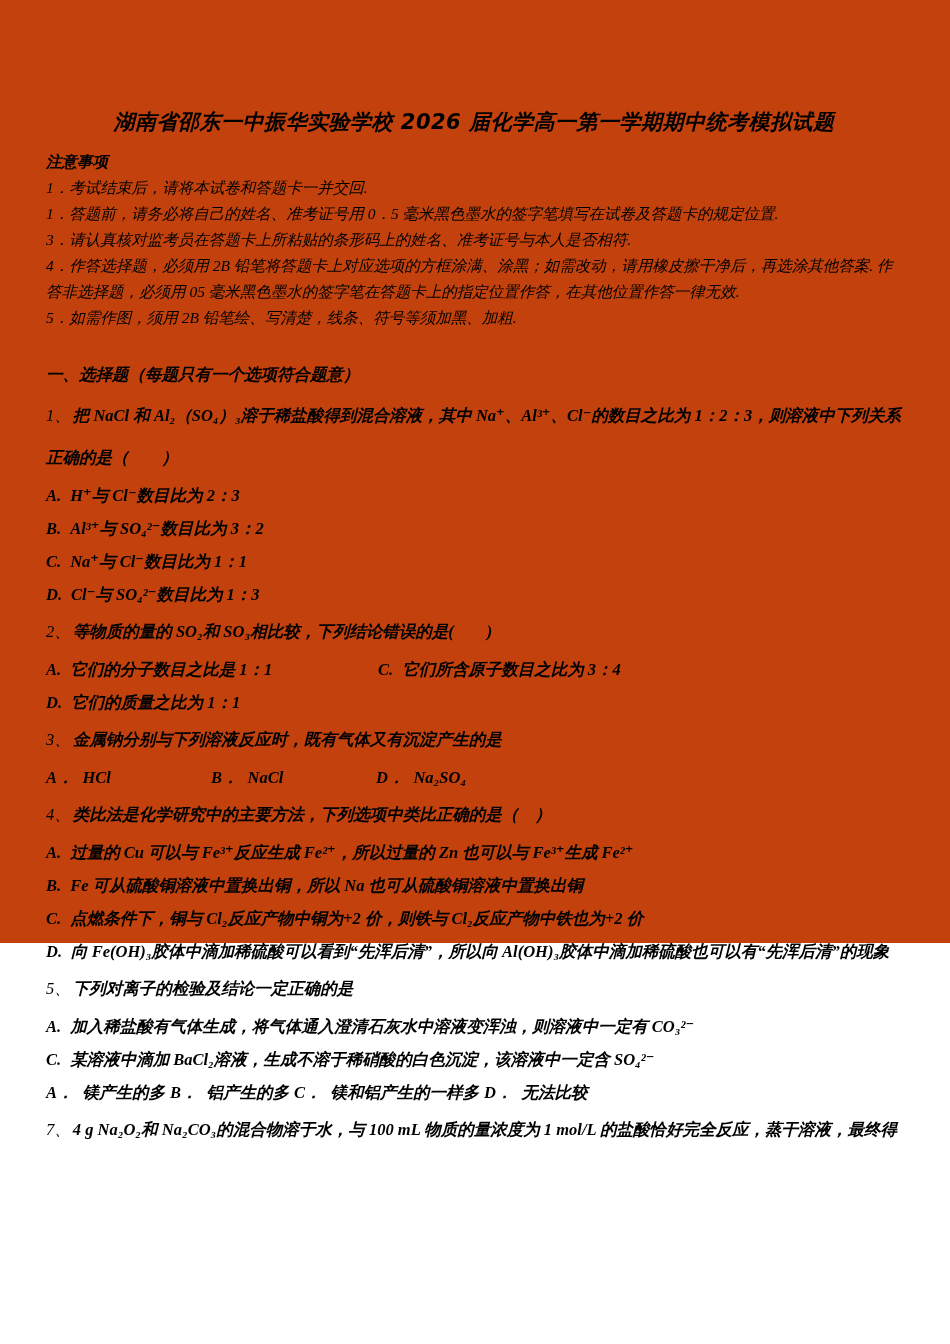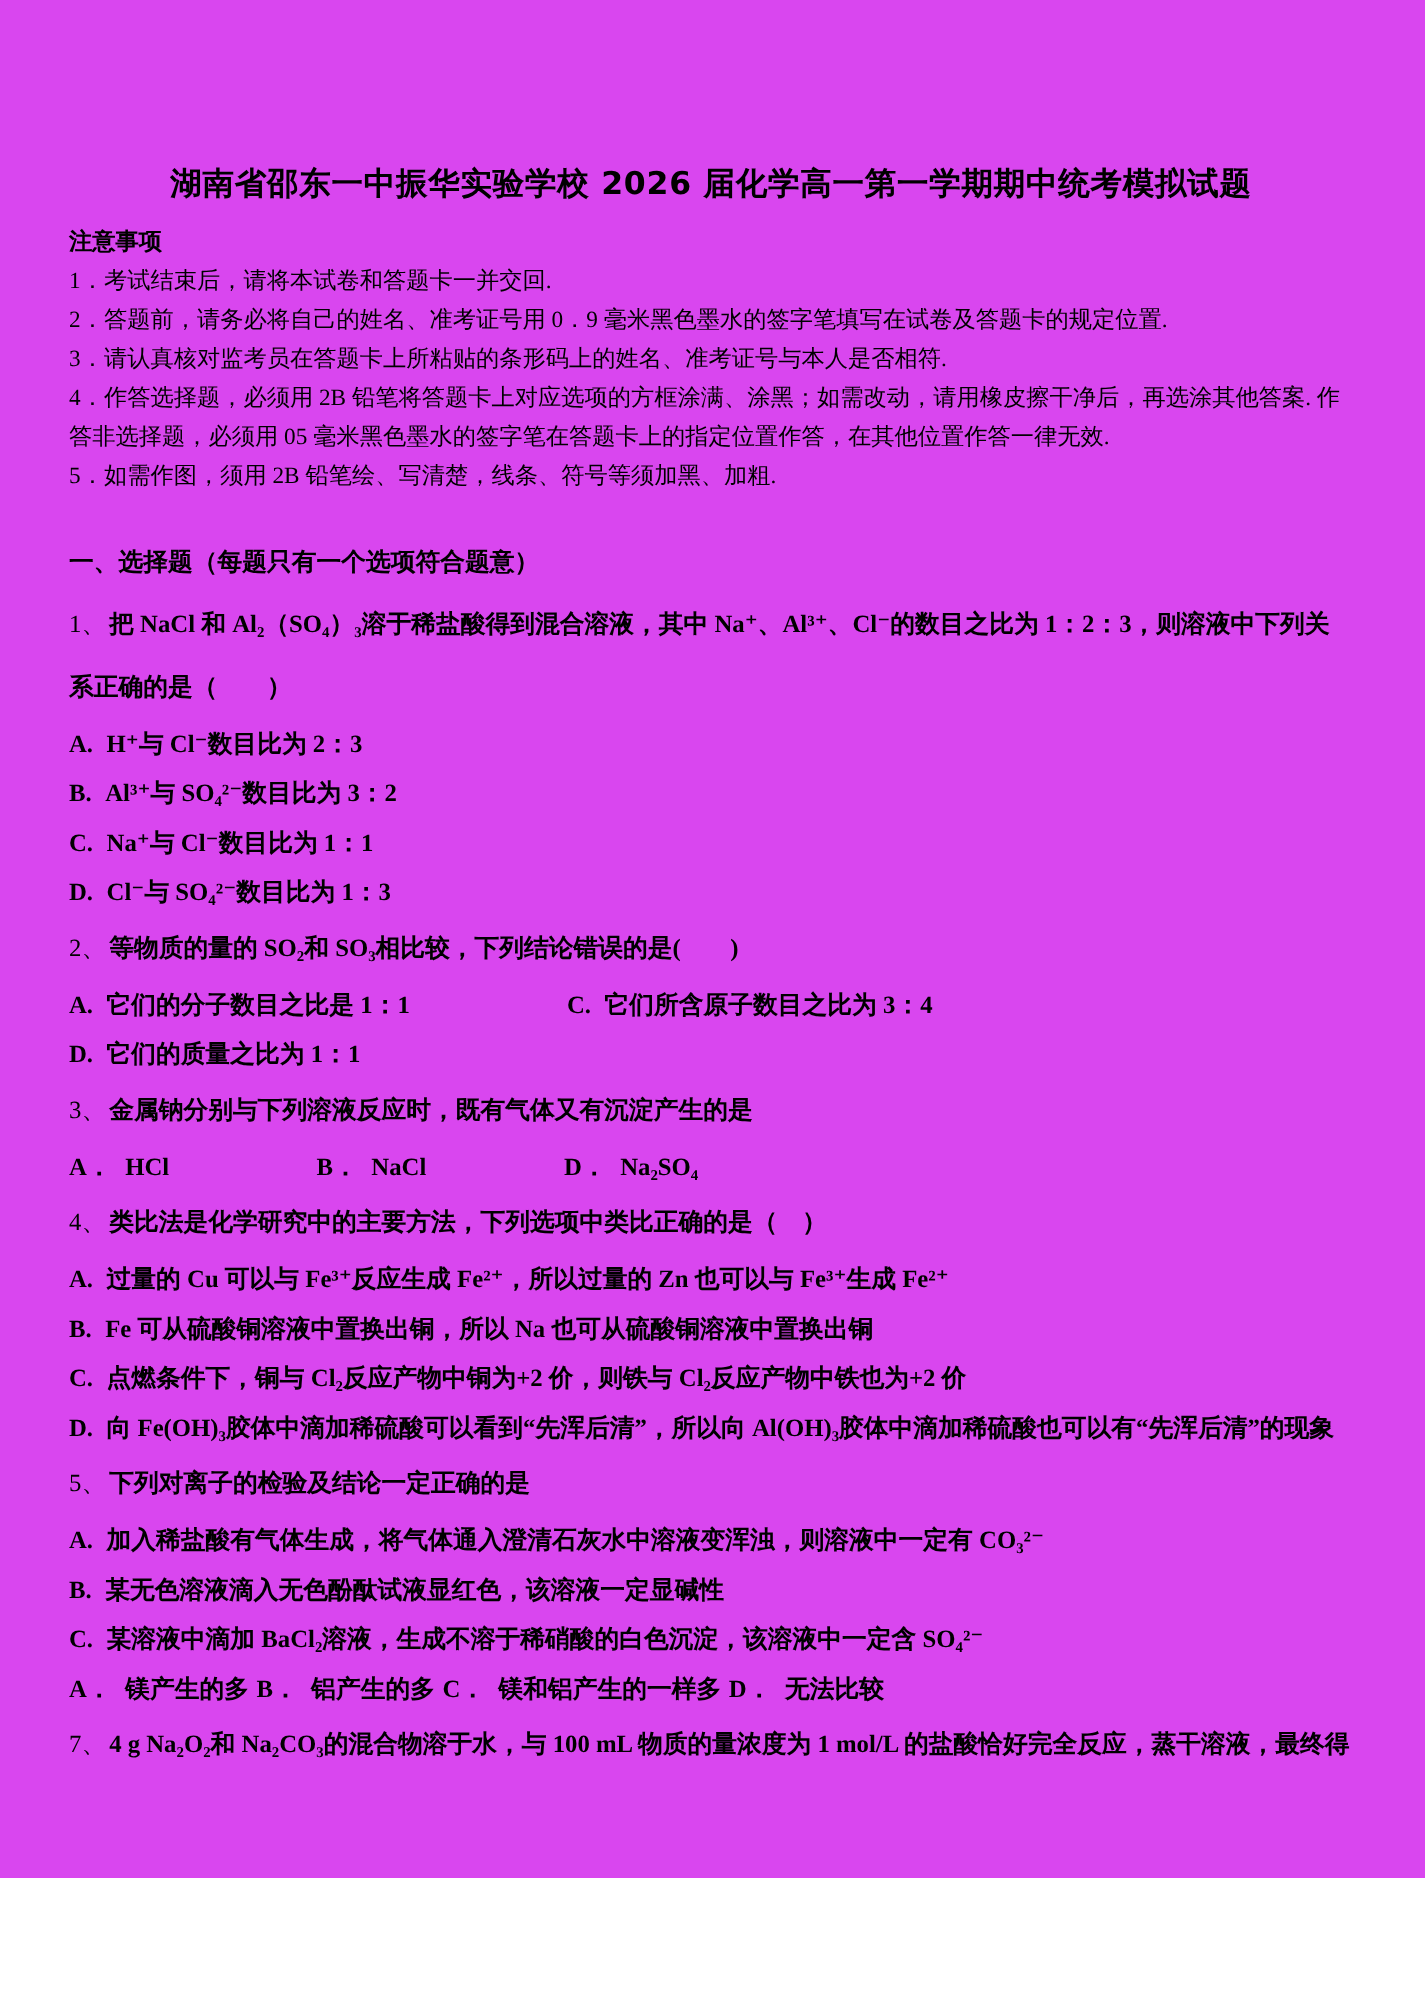--- a/index.html
+++ b/index.html
@@ -1,17 +1,17 @@
 <!DOCTYPE html>
 <html lang="zh"><head>
 <meta charset="utf-8">
 <style>
   html,body { margin:0; padding:0; background:#ffffff; }
   body { width:950px; height:1344px; overflow:hidden; color:#000; }
-  .page { width:950px; height:1252px; background:#d946ef; box-sizing:border-box; }
+  .page { width:950px; height:943px; background:#c2410c; box-sizing:border-box;font-style:italic; }
   .content { box-sizing:border-box; padding:108px 48px 0 46px; }
 
   .title {
     margin:0 0 13px 0;
     text-align:center;
     font-family:"DejaVu Sans","Liberation Sans",sans-serif;
     font-size:21px;
     font-weight:700;
     letter-spacing:0.5px;
   }
@@ -44,21 +44,21 @@
 <body>
 
 <div class="page">
   <div class="content">
 
     <h1 class="title">湖南省邵东一中振华实验学校 2026 届化学高一第一学期期中统考模拟试题</h1>
 
     <div class="notice">
       <p class="notice-heading">注意事项</p>
       <p class="notice-item">1．考试结束后，请将本试卷和答题卡一并交回.</p>
-      <p class="notice-item">2．答题前，请务必将自己的姓名、准考证号用 0．9 毫米黑色墨水的签字笔填写在试卷及答题卡的规定位置.</p>
+      <p class="notice-item">1．答题前，请务必将自己的姓名、准考证号用 0．5 毫米黑色墨水的签字笔填写在试卷及答题卡的规定位置.</p>
       <p class="notice-item">3．请认真核对监考员在答题卡上所粘贴的条形码上的姓名、准考证号与本人是否相符.</p>
       <p class="notice-item">4．作答选择题，必须用 2B 铅笔将答题卡上对应选项的方框涂满、涂黑；如需改动，请用橡皮擦干净后，再选涂其他答案. 作答非选择题，必须用 05 毫米黑色墨水的签字笔在答题卡上的指定位置作答，在其他位置作答一律无效.</p>
       <p class="notice-item">5．如需作图，须用 2B 铅笔绘、写清楚，线条、符号等须加黑、加粗.</p>
     </div>
 
     <div class="questions">
       <p class="section-heading">一、选择题（每题只有一个选项符合题意）</p>
 
       <div class="q">
         <p class="q-stem"><span class="q-num">1、</span><span>把 NaCl 和 Al₂（SO₄）₃溶于稀盐酸得到混合溶液，其中 Na⁺、Al³⁺、Cl⁻的数目之比为 1：2：3，则溶液中下列关系正确的是（　　）</span></p>
@@ -90,21 +90,20 @@
         <p class="q-stem"><span class="q-num">4、</span><span>类比法是化学研究中的主要方法，下列选项中类比正确的是（　）</span></p>
         <p class="opt-row"><span class="opt-label">A.</span><span class="opt-text">过量的 Cu 可以与 Fe³⁺反应生成 Fe²⁺，所以过量的 Zn 也可以与 Fe³⁺生成 Fe²⁺</span></p>
         <p class="opt-row"><span class="opt-label">B.</span><span class="opt-text">Fe 可从硫酸铜溶液中置换出铜，所以 Na 也可从硫酸铜溶液中置换出铜</span></p>
         <p class="opt-row"><span class="opt-label">C.</span><span class="opt-text">点燃条件下，铜与 Cl₂反应产物中铜为+2 价，则铁与 Cl₂反应产物中铁也为+2 价</span></p>
         <p class="opt-row"><span class="opt-label">D.</span><span class="opt-text">向 Fe(OH)₃胶体中滴加稀硫酸可以看到“先浑后清”，所以向 Al(OH)₃胶体中滴加稀硫酸也可以有“先浑后清”的现象</span></p>
       </div>
 
       <div class="q">
         <p class="q-stem"><span class="q-num">5、</span><span>下列对离子的检验及结论一定正确的是</span></p>
         <p class="opt-row"><span class="opt-label">A.</span><span class="opt-text">加入稀盐酸有气体生成，将气体通入澄清石灰水中溶液变浑浊，则溶液中一定有 CO₃²⁻</span></p>
-        <p class="opt-row"><span class="opt-label">B.</span><span class="opt-text">某无色溶液滴入无色酚酞试液显红色，该溶液一定显碱性</span></p>
         <p class="opt-row"><span class="opt-label">C.</span><span class="opt-text">某溶液中滴加 BaCl₂溶液，生成不溶于稀硝酸的白色沉淀，该溶液中一定含 SO₄²⁻</span></p>
       </div>
 
       <div class="q">
         <div class="opts-inline">
           <p class="opt-cell"><span class="opt-label">A．</span><span class="opt-text">镁产生的多</span></p>
           <p class="opt-cell"><span class="opt-label">B．</span><span class="opt-text">铝产生的多</span></p>
           <p class="opt-cell"><span class="opt-label">C．</span><span class="opt-text">镁和铝产生的一样多</span></p>
           <p class="opt-cell"><span class="opt-label">D．</span><span class="opt-text">无法比较</span></p>
         </div>

